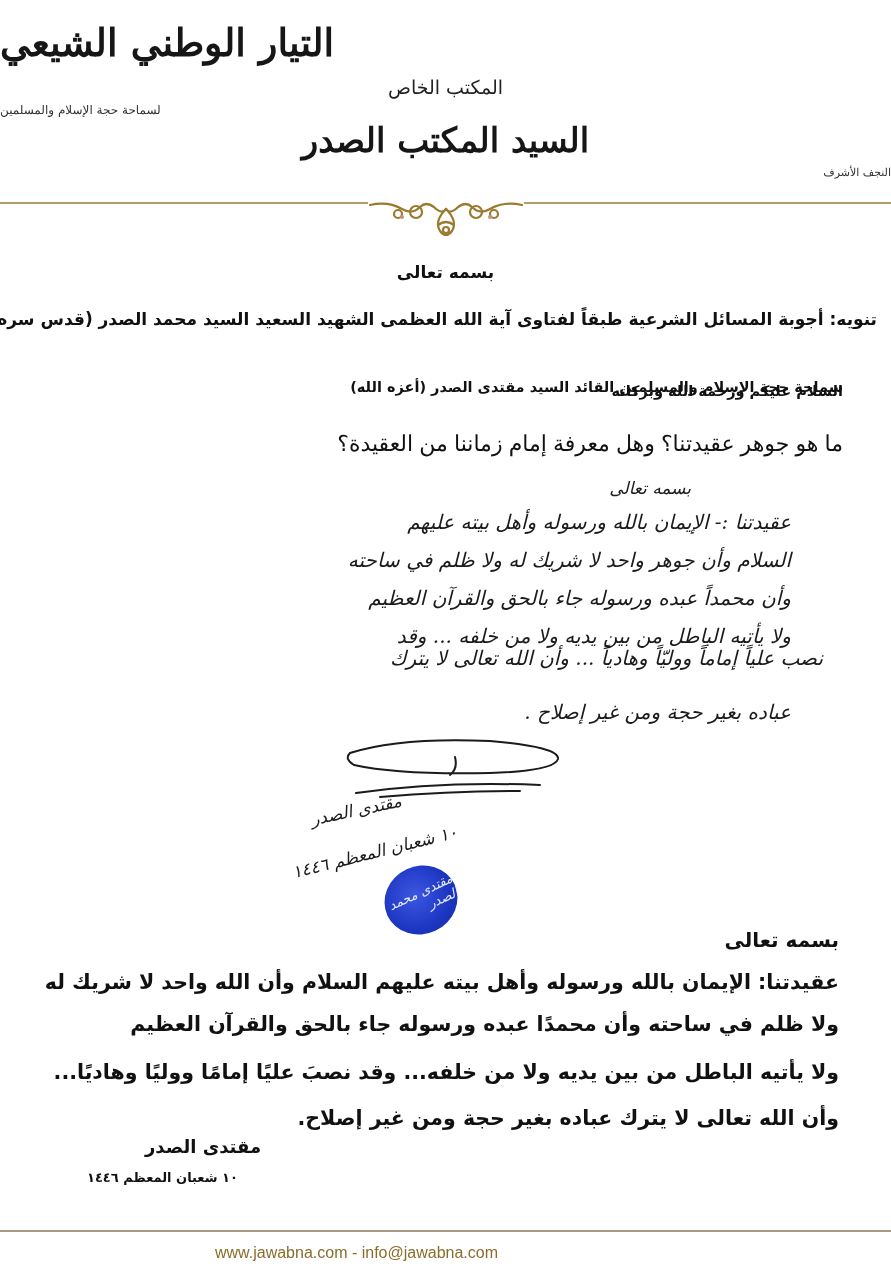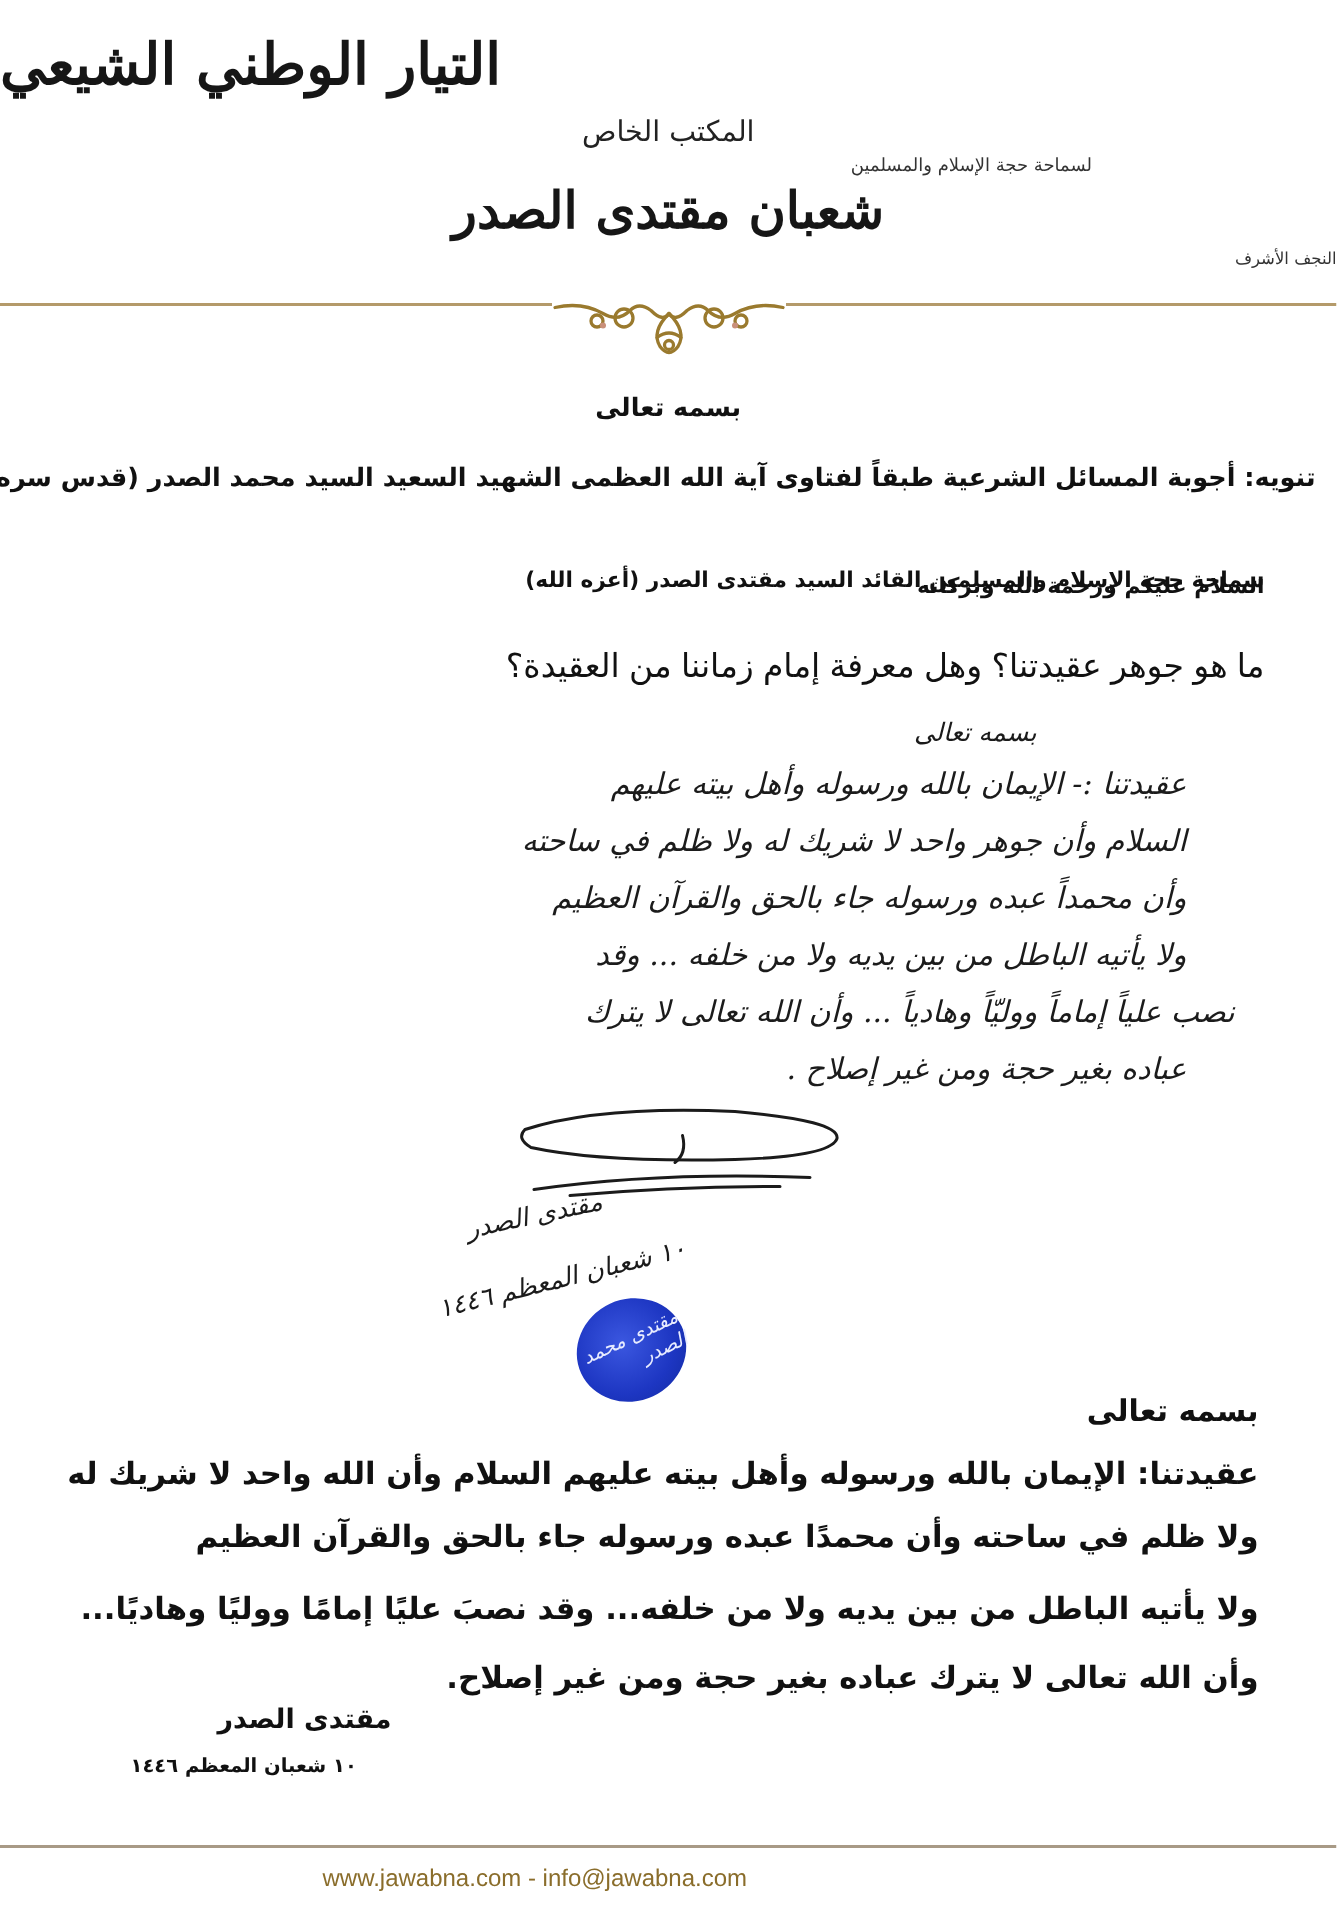--- a/index.html
+++ b/index.html
@@ -8,22 +8,22 @@
       font-family: "DejaVu Sans", sans-serif; color: #111;
     }
     .abs { position: absolute; }
     .rtl { direction: rtl; }
 
     
     .lh-title { left: 0; width: 891px; top: 20px; text-align: left; font-family: "DejaVu Serif", serif;
       font-size: 38px; font-weight: bold; color: #161616; letter-spacing: 1px; }
     .lh-office { left: 0; width: 891px; top: 76px; text-align: center; font-family: "DejaVu Serif", serif;
       font-size: 19px; color: #222; }
-    .lh-office-sub { left: 0; width: 712px; top: 103px; text-align: right; font-family: "DejaVu Serif", serif;
-      font-size: 12px; color: #333; padding-left: 16px; }
+    .lh-office-sub { left: 0; width: 712px; top: 103px; text-align: left; font-family: "DejaVu Serif", serif;
+      font-size: 12px; color: #333; }
     .lh-name { left: 0; width: 891px; top: 120px; text-align: center; font-family: "DejaVu Serif", serif;
       font-size: 34px; font-weight: bold; color: #161616; }
     .lh-city { left: 0; width: 891px; top: 166px; text-align: right; font-family: "DejaVu Serif", serif;
       font-size: 11px; color: #333; }
 
     .rule-top { left: 0; top: 202px; width: 891px; height: 2px; background: #b49a6a; }
     .ornament { left: 368px; top: 195px; width: 156px; height: 46px; }
 
     
     .bismihi { left: 0; width: 891px; top: 262px; text-align: center; font-size: 17px; font-weight: bold; }
@@ -52,21 +52,21 @@
     .rule-bottom { left: 0; top: 1230px; width: 891px; height: 2px; background: #a89a86; }
     .footer { left: 0; width: 713px; top: 1244px; text-align: center; font-family: "Liberation Sans", sans-serif;
       font-size: 16px; color: #8a6d2b; }
   </style>
 </head>
 <body>
 
 <div class="abs lh-title rtl">التيار الوطني الشيعي</div>
 <div class="abs lh-office rtl">المكتب الخاص</div>
 <div class="abs lh-office-sub rtl">لسماحة حجة الإسلام والمسلمين</div>
-<div class="abs lh-name rtl">شعبان مقتدى الصدر</div>
+<div class="abs lh-name rtl">السيد المكتب الصدر</div>
 <div class="abs lh-city rtl">النجف الأشرف</div>
 
 <div class="abs rule-top"></div>
 <svg class="abs ornament" viewBox="0 0 156 46">
   <rect x="0" y="0" width="156" height="46" fill="#ffffff"></rect>
   <g fill="none" stroke="#9a7a2e" stroke-width="2.2" stroke-linecap="round">
     <path d="M2 10 Q20 6 34 14 Q44 20 52 12 Q58 6 66 12 Q74 20 78 14"></path>
     <path d="M154 10 Q136 6 122 14 Q112 20 104 12 Q98 6 90 12 Q82 20 78 14"></path>
     <circle cx="48" cy="17" r="6"></circle>
     <circle cx="108" cy="17" r="6"></circle>
@@ -84,21 +84,21 @@
 <div class="abs notice rtl">تنويه: أجوبة المسائل الشرعية طبقاً لفتاوى آية الله العظمى الشهيد السعيد السيد محمد الصدر (قدس سره)</div>
 <div class="abs addressee rtl">سماحة حجة الإسلام والمسلمين القائد السيد مقتدى الصدر (أعزه الله)</div>
 <div class="abs greeting rtl">السلام عليكم ورحمة الله وبركاته</div>
 <div class="abs question rtl">ما هو جوهر عقيدتنا؟ وهل معرفة إمام زماننا من العقيدة؟</div>
 
 <div class="abs hw hw-line rtl" style="right:200px; top:478px; font-size:17px;">بسمه تعالى</div>
 <div class="abs hw hw-line rtl" style="right:100px; top:510px;">عقيدتنا :- الإيمان بالله ورسوله وأهل بيته عليهم</div>
 <div class="abs hw hw-line rtl" style="right:100px; top:548px;">السلام وأن جوهر واحد لا شريك له ولا ظلم في ساحته</div>
 <div class="abs hw hw-line rtl" style="right:100px; top:586px;">وأن محمداً عبده ورسوله جاء بالحق والقرآن العظيم</div>
 <div class="abs hw hw-line rtl" style="right:100px; top:624px;">ولا يأتيه الباطل من بين يديه ولا من خلفه ... وقد</div>
-<div class="abs hw hw-line rtl" style="right:68px; top:662px;">نصب علياً إماماً ووليّاً وهادياً ... وأن الله تعالى لا يترك</div>
+<div class="abs hw hw-line rtl" style="right:68px; top:646px;">نصب علياً إماماً ووليّاً وهادياً ... وأن الله تعالى لا يترك</div>
 <div class="abs hw hw-line rtl" style="right:100px; top:700px;">عباده بغير حجة ومن غير إصلاح .</div>
 
 <svg class="abs hw-sig" viewBox="0 0 230 68">
   <g fill="none" stroke="#1b1b1b" stroke-width="2" stroke-linecap="round">
     <path d="M10 18 Q60 2 150 6 Q220 12 218 24 Q214 36 150 38 Q60 40 14 30 Q4 24 10 18"></path>
     <path d="M115 22 Q118 34 110 40"></path>
     <path d="M16 58 Q100 46 200 50"></path>
     <path d="M40 62 Q110 56 180 56"></path>
   </g>
 </svg>

